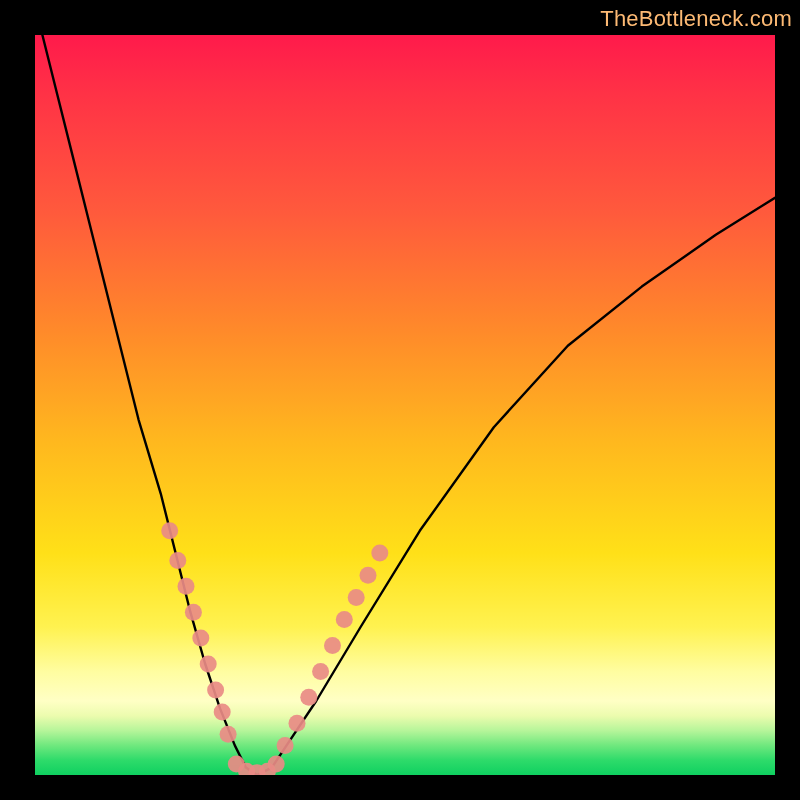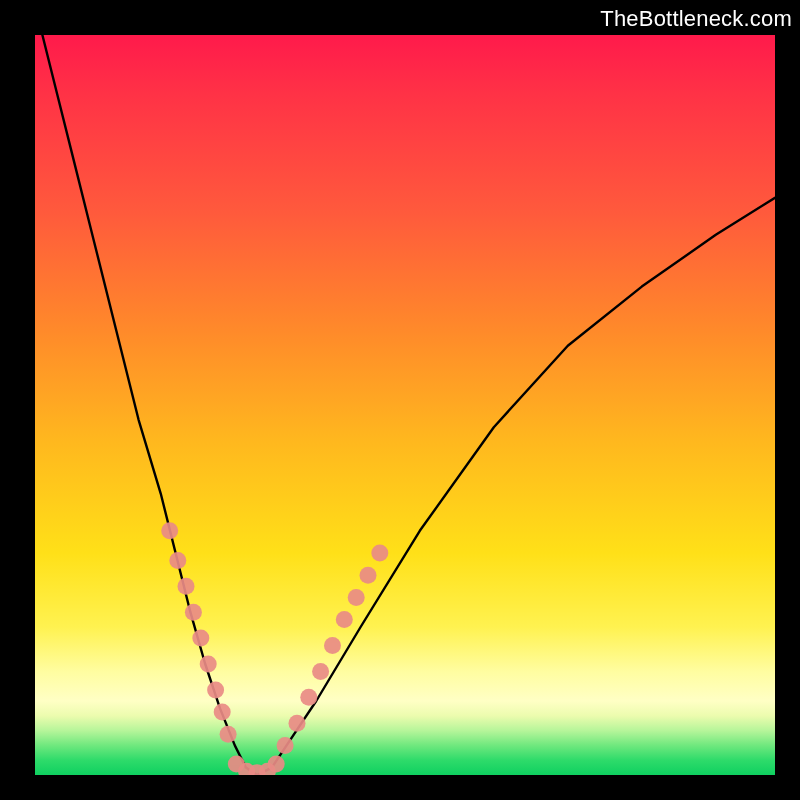--- a/index.html
+++ b/index.html
@@ -42,21 +42,21 @@
        #b6f59a 94%,
        #6fe87e 96%,
        #2edb6a 98%,
        #0fd060 100%
     );
   }
   .watermark {
     position: absolute;
     top: 6px;
     right: 8px;
-    color: #ffffff;
+    color: #fdba74;
     font-size: 22px;
     letter-spacing: 0.2px;
     font-weight: 500;
     user-select: none;
   }
   svg.curve {
     position: absolute;
     inset: 0;
   }
 </style>

